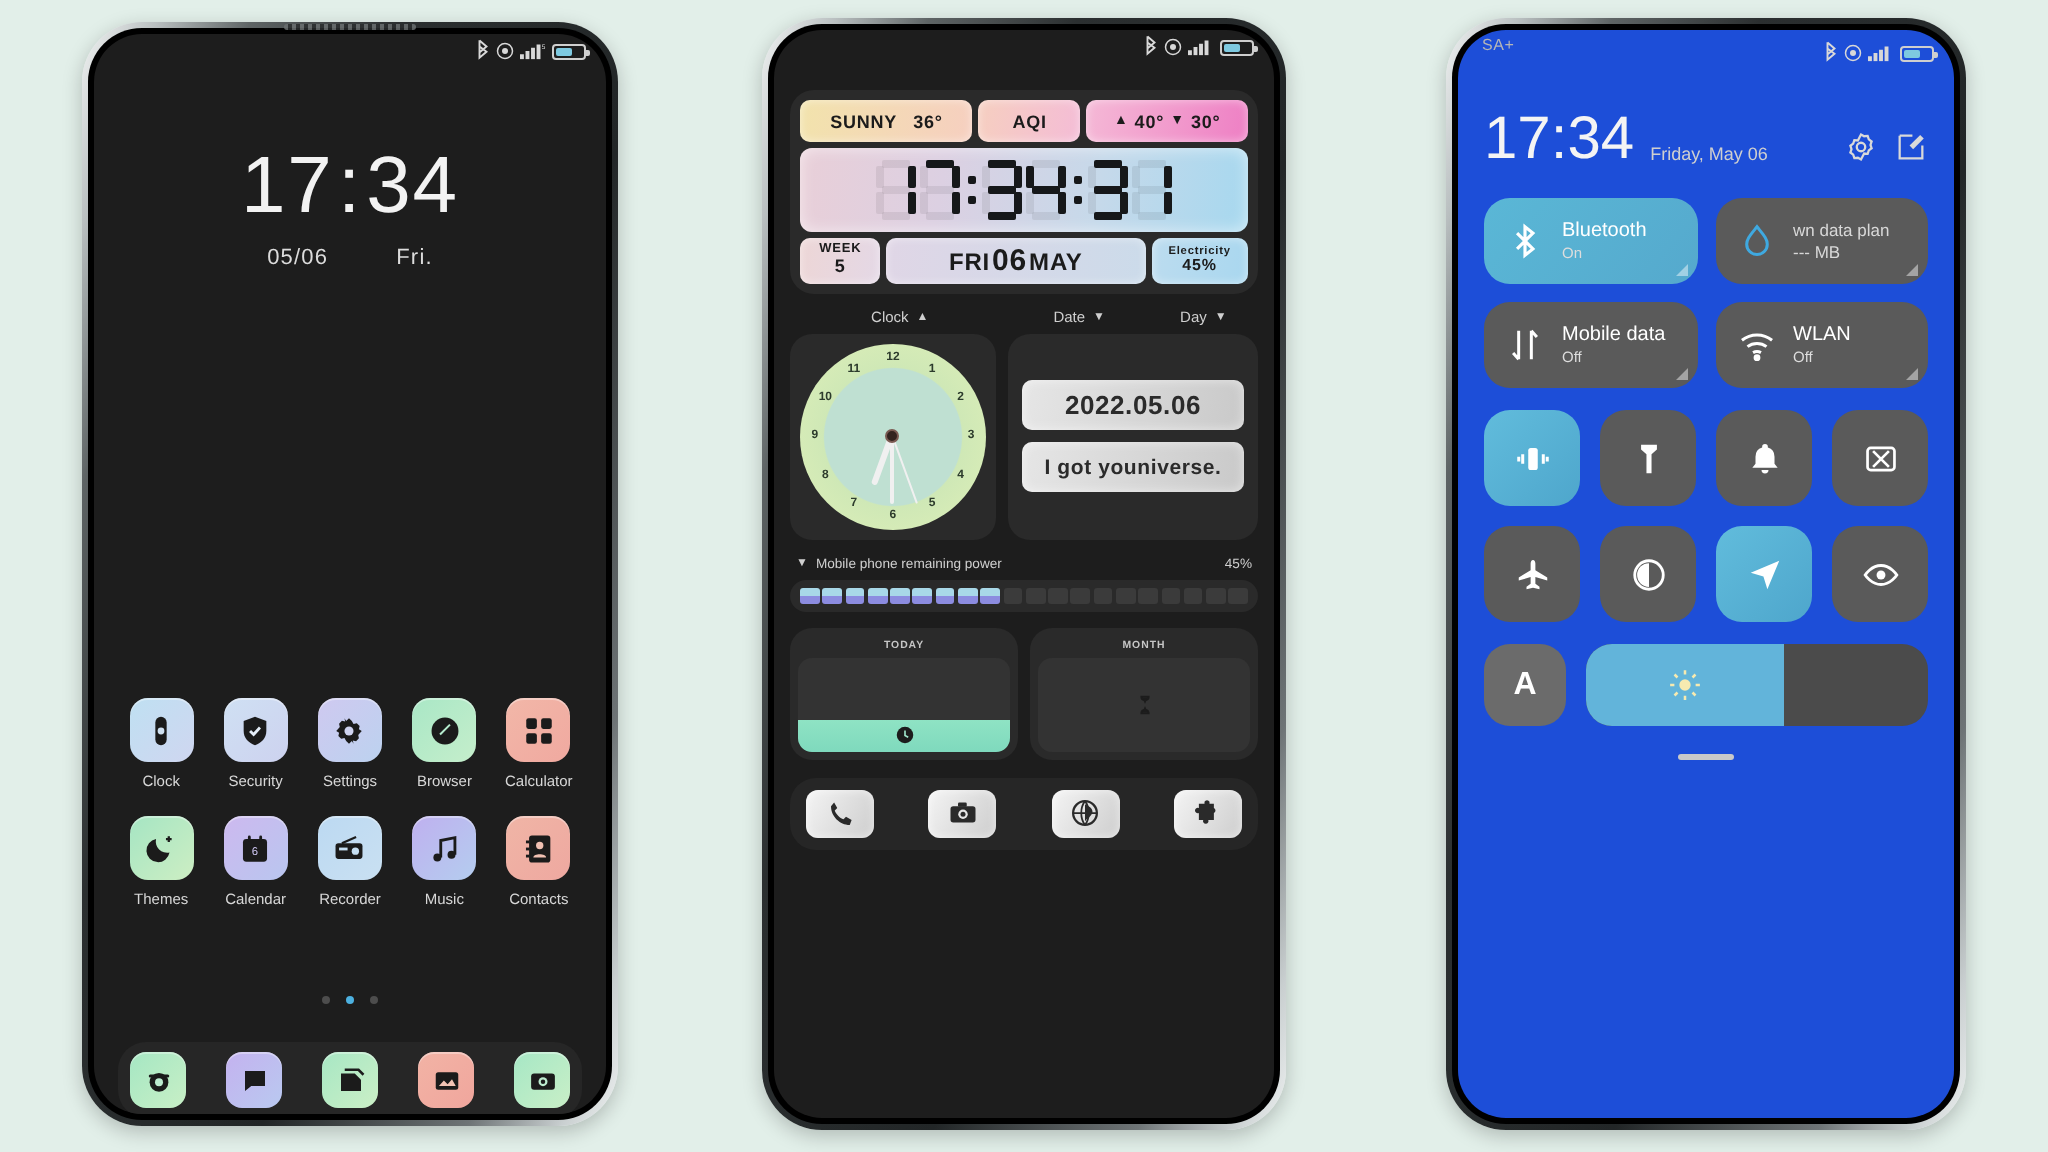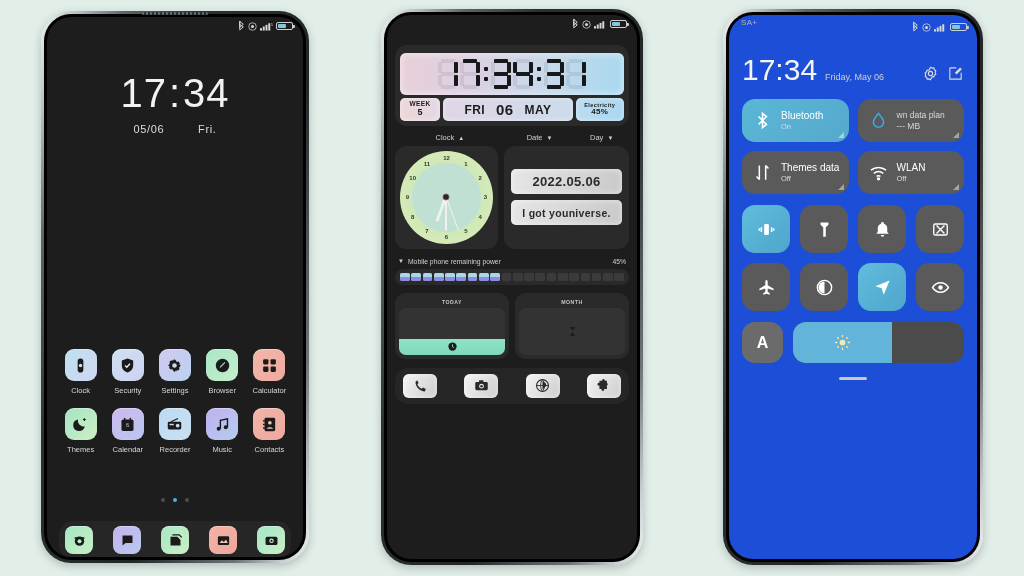--- a/index.html
+++ b/index.html
@@ -140,21 +140,21 @@
   .seg .s-c { right: 0.4px; bottom: 3px; }
   .seg i.off { background: rgba(0,0,0,.07); }
   .seg-colon { width: 7px; height: 30px; position: relative; }
   .seg-colon i { position:absolute; left:1.5px; width:4px; height:4px; background:#16181a; border-radius:1px; }
   .seg-colon i:first-child { top: 8px; }
   .seg-colon i:last-child  { bottom: 8px; }
 
   .pill-week { flex:.52; flex-direction: column; gap:0; line-height:1.05; font-size:6.5px;
                background: linear-gradient(100deg,#edd6d6,#e4d8e6); height: 23px; }
   .pill-week b { font-size: 9px; }
-  .pill-date { flex: 2.05; gap: 11px; font-size: 12px; height: 23px;
+  .pill-date { flex: 2.05; gap: 1px; font-size: 12px; height: 23px;
                background: linear-gradient(100deg,#e0d6e6,#cbdbea); align-items: center; }
   .pill-date .big { font-size: 15px; }
   .pill-elec { flex:.66; flex-direction: column; gap:0; line-height:1.1; font-size: 5.6px;
                background: linear-gradient(100deg,#bcdcef,#a9d7ef); height: 23px; }
   .pill-elec b { font-size: 8px; }
 
   .sel-row { display:flex; margin: 7px 2px 4px; font-size: 7.5px; color: #cfcfcf; }
   .sel-row span { display:flex; align-items:center; gap:4px; }
   .sel-time { width: 46%; justify-content:center; }
   .sel-date { width: 32%; justify-content:center; }
@@ -491,20 +491,33 @@
               </svg>
           </span>
           <span class="batt">
               <i style="width: 58%;"></i>
             </span>
         </div>
 
         <div class="p2">
 
           <div class="lcd-card">
+            <div class="lcd-row">
+              <div class="lcd-pill pill-sunny">
+                <span>SUNNY</span>
+                <span>36°</span>
+              </div>
+              <div class="lcd-pill pill-aqi">AQI</div>
+              <div class="lcd-pill pill-hilo">
+                <span class="arw">▲</span>
+                <span>40°</span>
+                <span class="arw">▼</span>
+                <span>30°</span>
+              </div>
+            </div>
 
             <div class="lcd-main">
               <div class="seg-wrap" id="segwrap">
                   <div class="seg">
                     <i class="h s-a off"></i>
                     <i class="v s-b"></i>
                     <i class="v s-c"></i>
                     <i class="h s-d off"></i>
                     <i class="v s-e off"></i>
                     <i class="v s-f off"></i>
@@ -789,21 +802,21 @@
               <span class="corner"></span>
             </div>
 
             <div class="tile">
               <div class="tic">
                 <svg viewBox="0 0 24 24" fill="none" stroke="currentColor" stroke-width="1.9">
                     <path d="M8 3v18M8 21l-3.5-4M16 21V3M16 3l3.5 4"></path>
                   </svg>
               </div>
               <div class="txt">
-                <div class="tl">Themes data</div>
+                <div class="tl">Mobile data</div>
                 <div class="ts">Off</div>
               </div>
               <span class="corner"></span>
             </div>
 
             <div class="tile">
               <div class="tic">
                 <svg viewBox="0 0 24 24" fill="none" stroke="currentColor" stroke-width="1.9">
                     <path d="M2.5 9a15 15 0 0119 0M6 13a10 10 0 0112 0M9.5 16.8a5 5 0 015 0"></path>
                     <circle cx="12" cy="20" r="1.2" fill="currentColor"></circle>

